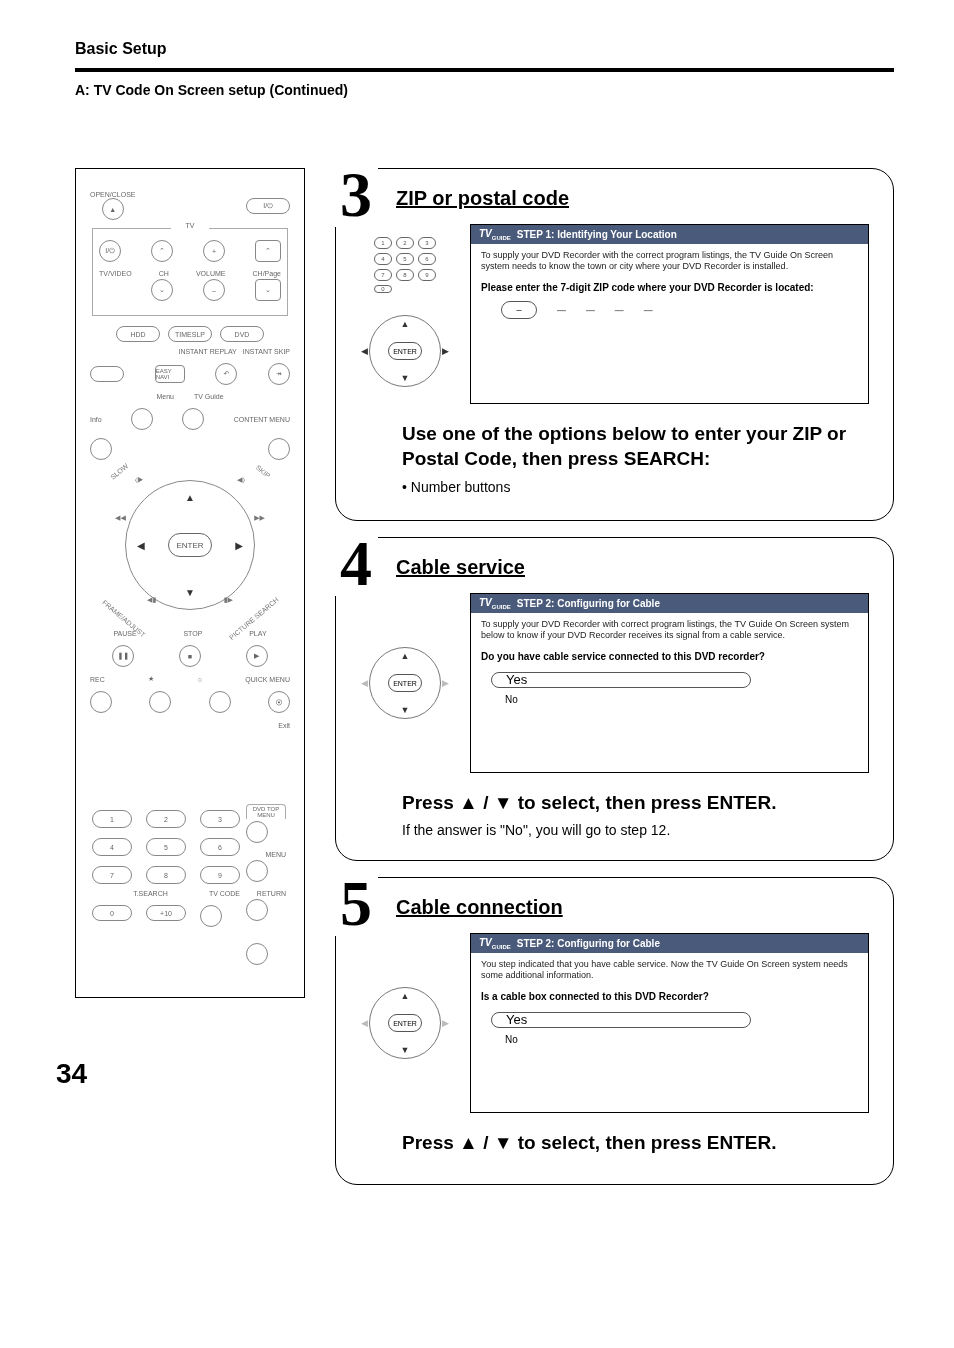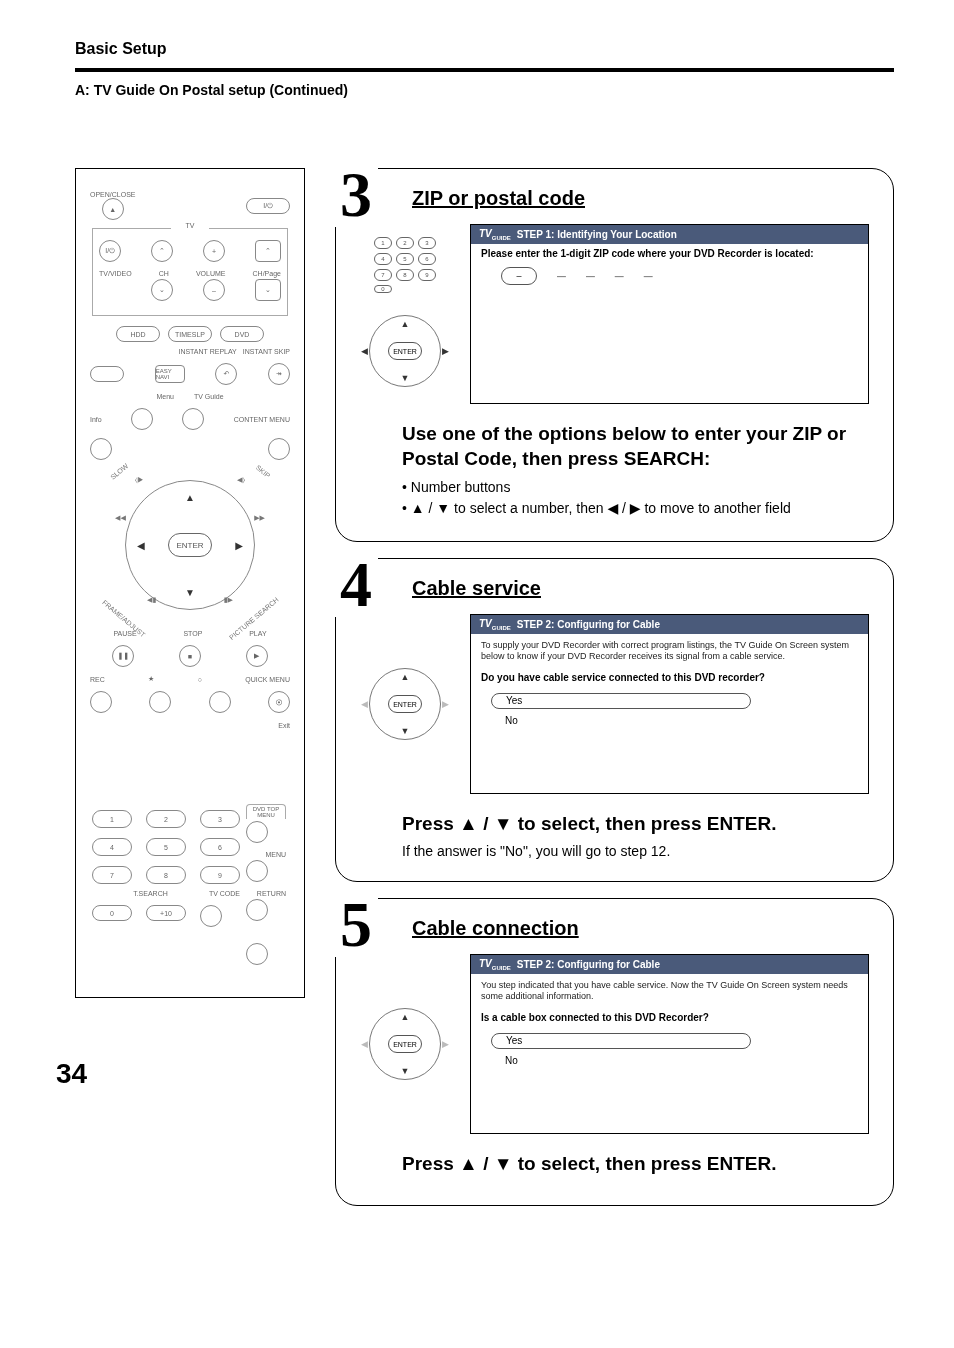--- a/index.html
+++ b/index.html
@@ -26,55 +26,55 @@
   .remote-dpad .enter { position: absolute; top: 50%; left: 50%; width: 44px; height: 24px; transform: translate(-50%,-50%); border: 1px solid #666; border-radius: 12px; font-size: 8px; display: flex; align-items: center; justify-content: center; }
   .remote-dpad .arrow { position: absolute; font-size: 10px; color: #333; }
   .remote-dpad .corner { position: absolute; font-size: 7px; color: #777; transform-origin: center; }
   .digits { display: grid; grid-template-columns: repeat(3, 40px); grid-auto-rows: 20px; gap: 8px 14px; margin: 6px 0 0 2px; }
   .digits .btn { width: 40px; height: 18px; border-radius: 9px; }
   .digit-row-last { display: flex; gap: 14px; margin-top: 8px; margin-left: 2px; }
 
   .steps { flex: 1; }
   .step-box { border: 1px solid #000; border-radius: 22px; padding: 18px 24px 22px 24px; margin-bottom: 16px; position: relative; }
   .step-num { position: absolute; left: -2px; top: -6px; font-family: "Times New Roman", serif; font-size: 64px; font-weight: bold; line-height: 1; background: #fff; padding: 0 6px 0 6px; }
-  .step-title { font-size: 20px; font-weight: bold; text-decoration: underline; margin-left: 52px; margin-bottom: 14px; }
+  .step-title { font-size: 20px; font-weight: bold; text-decoration: underline; margin-left: 36px; margin-bottom: 14px; }
   .step-body { display: flex; gap: 20px; }
   .step-controls { flex: 0 0 90px; display: flex; flex-direction: column; align-items: center; gap: 18px; justify-content: center; }
   .mini-digits { display: grid; grid-template-columns: repeat(3, 18px); grid-auto-rows: 12px; gap: 4px; }
   .mini-btn { border: 1px solid #666; border-radius: 6px; font-size: 6px; display: flex; align-items: center; justify-content: center; color: #555; }
   .mini-zero { width: 18px; }
   .dpad { width: 80px; height: 80px; position: relative; }
   .dpad .ring { position: absolute; inset: 4px; border: 1px solid #777; border-radius: 50%; }
   .dpad .enter { position: absolute; top: 50%; left: 50%; width: 34px; height: 18px; transform: translate(-50%,-50%); border: 1px solid #555; border-radius: 9px; font-size: 7px; display: flex; align-items: center; justify-content: center; }
   .dpad .a { position: absolute; font-size: 9px; color: #333; }
   .dpad.grey .a.l, .dpad.grey .a.r { color: #bbb; }
   .screen { flex: 1; border: 1px solid #000; background: #fff; min-height: 180px; padding: 0; }
   .screen-header { background: #4a5a7a; color: #fff; font-size: 10px; padding: 3px 8px; display: flex; align-items: center; gap: 6px; font-weight: bold; }
   .tv-logo { font-size: 10px; font-weight: bold; font-style: italic; }
   .tv-logo sub { font-size: 6px; font-style: normal; }
   .screen-desc { font-size: 9px; padding: 6px 10px; color: #222; line-height: 1.2; }
   .screen-q { font-size: 10px; font-weight: bold; padding: 4px 10px 8px 10px; }
   .zip-row { display: flex; gap: 20px; padding: 0 10px 30px 30px; align-items: center; }
   .zip-box { border: 1px solid #555; border-radius: 10px; width: 36px; height: 18px; display: flex; align-items: center; justify-content: center; font-size: 9px; }
   .zip-dash { color: #888; }
   .opt-list { padding: 2px 10px 12px 20px; }
-  .opt { border: 1px solid #555; border-radius: 10px; width: 260px; height: 16px; font-size: 10px; padding-left: 14px; display: flex; align-items: center; margin-bottom: 4px; }
+  .opt { border: 1px solid #555; border-radius: 10px; width: 260px; height: 16px; font-size: 13px; padding-left: 14px; display: flex; align-items: center; margin-bottom: 4px; }
   .opt-plain { font-size: 10px; padding-left: 14px; height: 16px; display: flex; align-items: center; }
   .step-instr-h { font-size: 19px; font-weight: bold; margin: 18px 0 6px 42px; line-height: 1.3; }
   .step-instr-list { font-size: 14px; margin-left: 42px; line-height: 1.5; }
   .step-instr-p { font-size: 14px; margin-left: 42px; }
   .page-num { position: absolute; bottom: 30px; left: 56px; font-size: 28px; font-weight: bold; }
 </style>
 </head>
 <body>
 
 <div class="page">
   <div class="header-section">Basic Setup</div>
   <div class="rule-thick"></div>
-  <div class="subhead">A: TV Guide On Postal setup (Continued)</div>
+  <div class="subhead">A: TV Code On Screen setup (Continued)</div>
 
   <div class="main-cols">
 
     <div class="remote-box">
       <div class="row">
         <div style="text-align:center">
           <div class="remote-label">OPEN/CLOSE</div>
           <div class="btn circ">▲</div>
         </div>
         <div class="btn pill">I/⏻</div>
@@ -240,34 +240,34 @@
               <div class="a" style="bottom:8px;left:50%;transform:translateX(-50%)">▼</div>
               <div class="a l" style="left:-4px;top:50%;transform:translateY(-50%)">◀</div>
               <div class="a r" style="right:-4px;top:50%;transform:translateY(-50%)">▶</div>
             </div>
           </div>
           <div class="screen">
             <div class="screen-header">
               <span class="tv-logo"><span>TV</span><sub>GUIDE</sub></span>
               <span>STEP 1: Identifying Your Location</span>
             </div>
-            <div class="screen-q">Please enter the 1-digit ZIP code where your DVD Recorder is located:</div>
+            <div class="screen-desc">To supply your DVD Recorder with the correct program listings, the TV Guide On Screen system needs to know the town or city where your DVD Recorder is installed.</div>
+            <div class="screen-q">Please enter the 7-digit ZIP code where your DVD Recorder is located:</div>
             <div class="zip-row">
               <div class="zip-box">–</div>
               <div class="zip-dash">–</div>
               <div class="zip-dash">–</div>
               <div class="zip-dash">–</div>
               <div class="zip-dash">–</div>
             </div>
           </div>
         </div>
         <div class="step-instr-h">Use one of the options below to enter your ZIP or Postal Code, then press SEARCH:</div>
         <div class="step-instr-list">
           <div>• Number buttons</div>
-          <div>• ▲ / ▼ to select a number, then ◀ / ▶ to move to another field</div>
         </div>
       </div>
 
       <div class="step-box">
         <div class="step-num">4</div>
         <div class="step-title">Cable service</div>
         <div class="step-body">
           <div class="step-controls">
             <div class="dpad grey">
               <div class="ring"></div>

